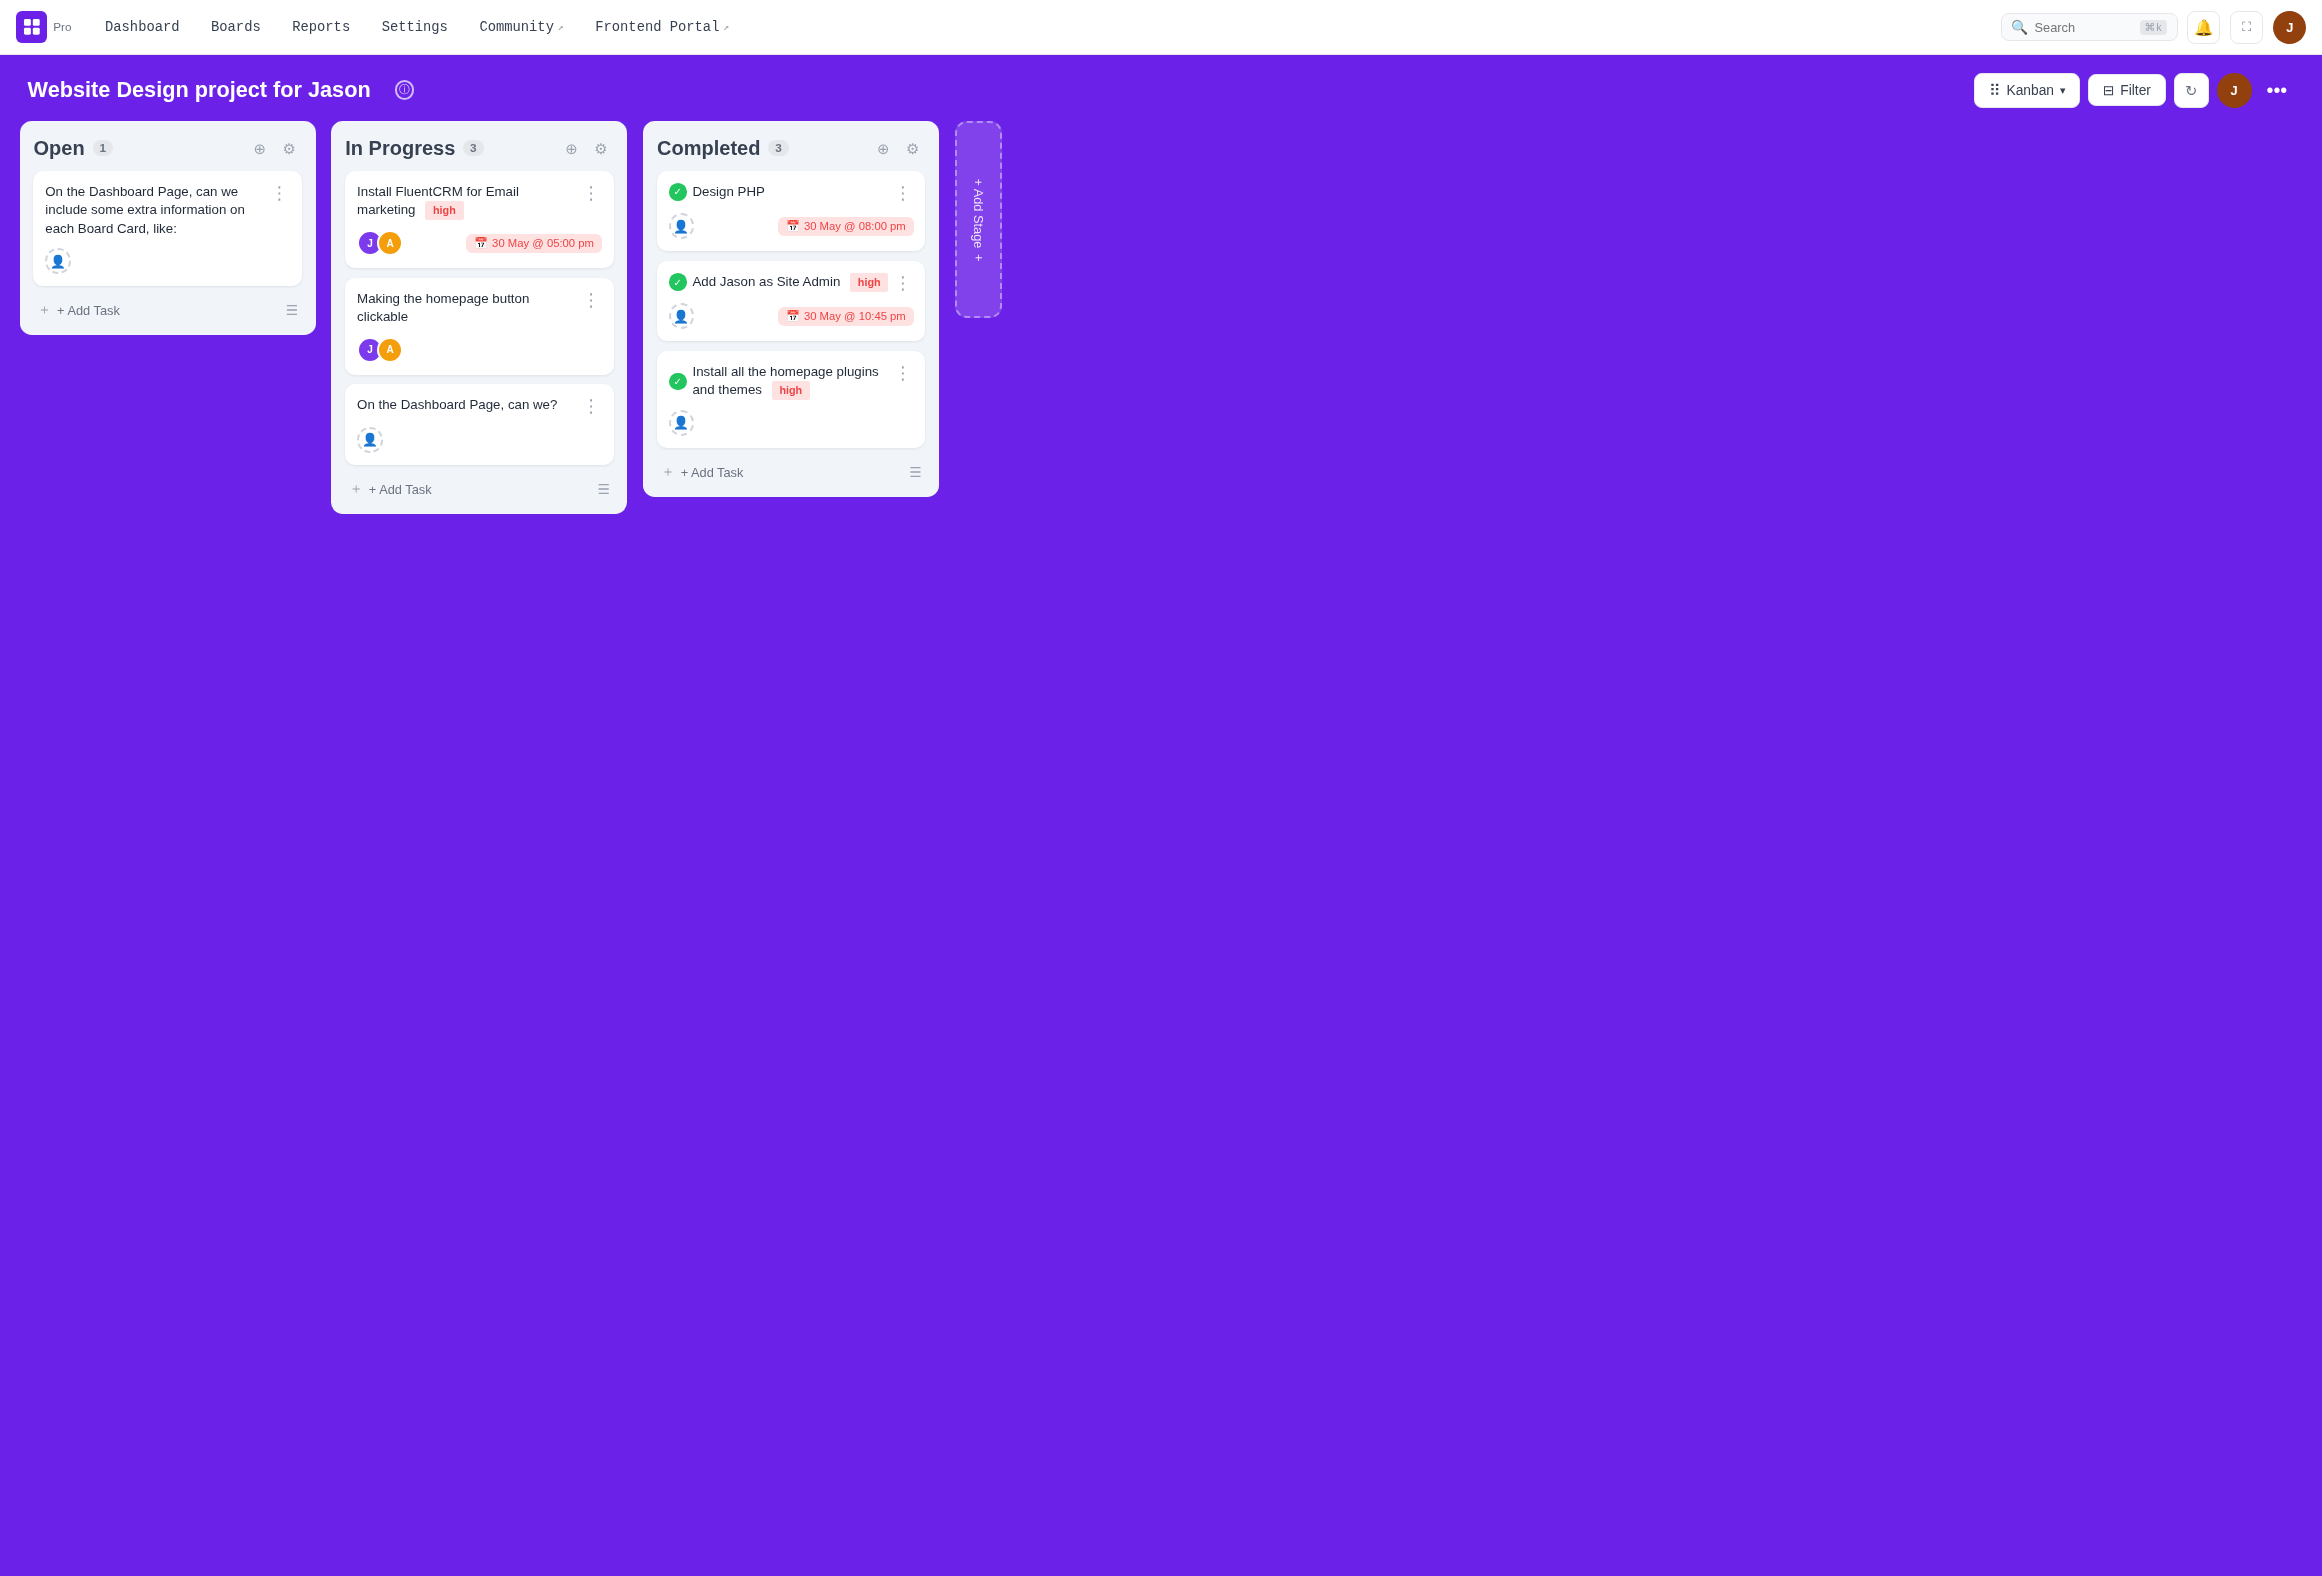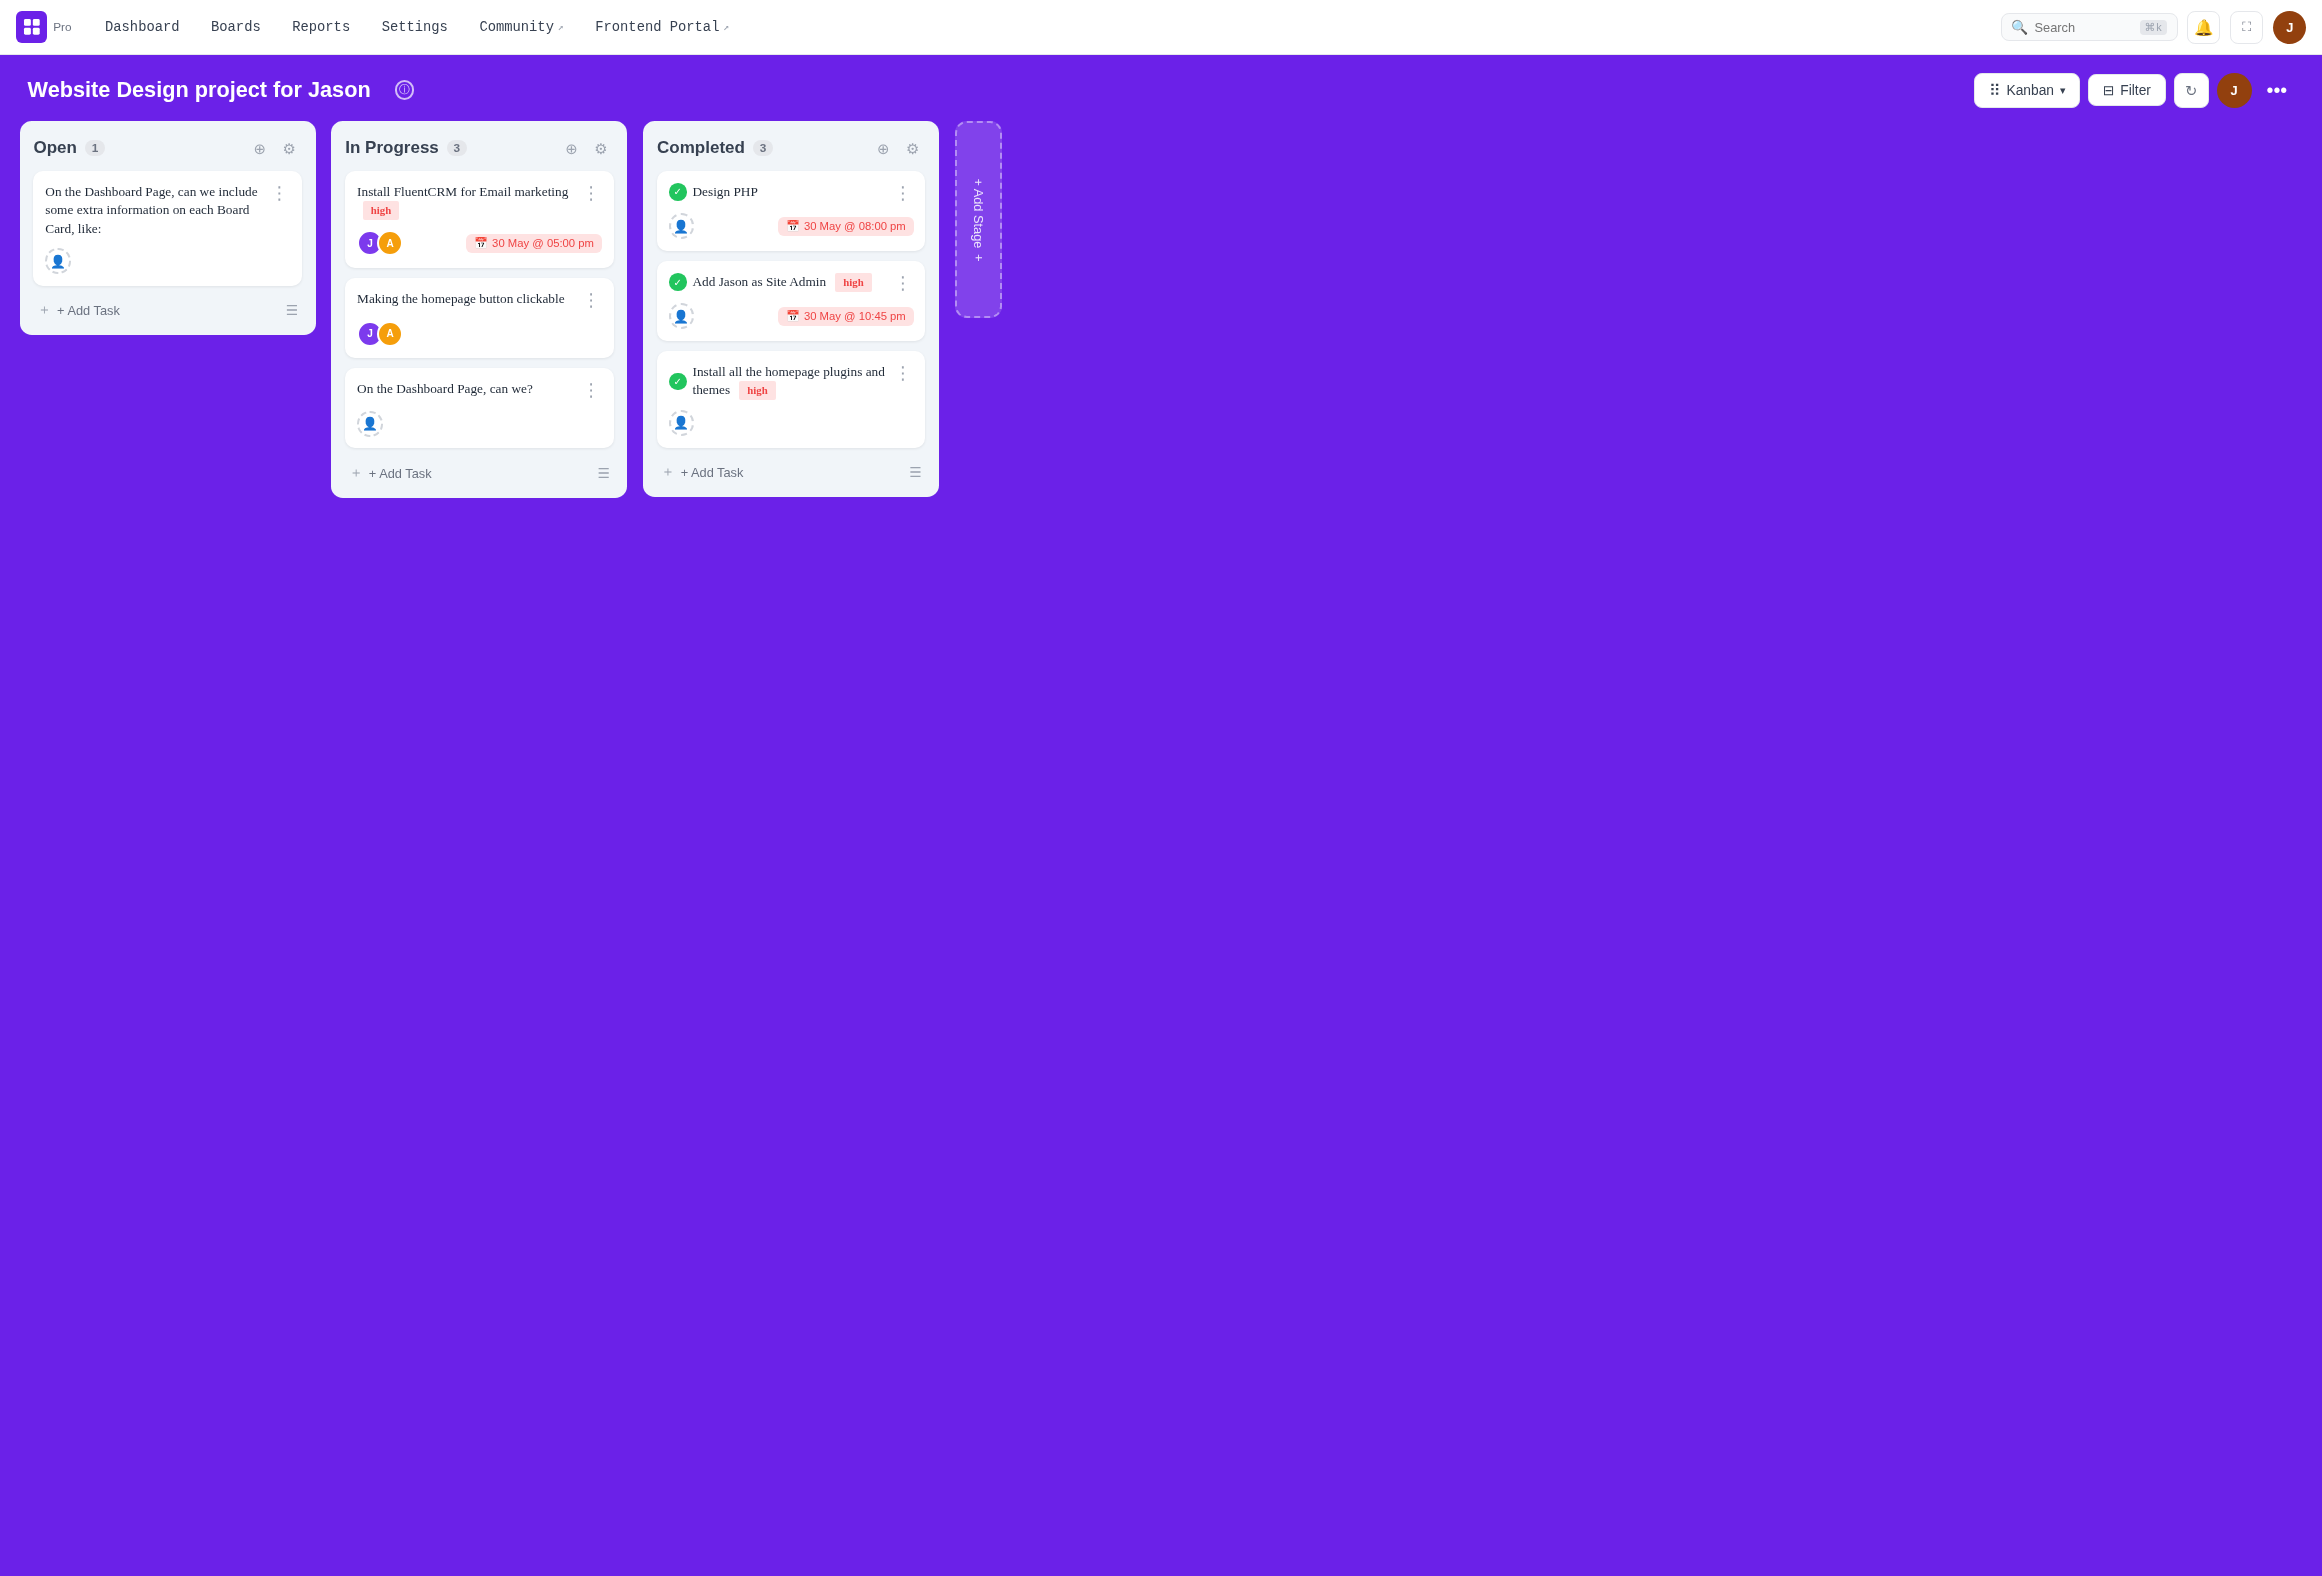--- a/index.html
+++ b/index.html
@@ -228,21 +228,21 @@
       display: flex;
       align-items: center;
       justify-content: space-between;
     }
     .col-title-wrap {
       display: flex;
       align-items: center;
       gap: 7.9px;
     }
     .col-title {
-      font-size: 17px;
+      font-size: 20px;
       font-weight: 600;
       color: #374151;
     }
     .col-count {
       background: #e5e7eb;
       color: #6b7280;
       font-size: 11.8px;
       font-weight: 600;
       padding: 1px 6.9px;
       border-radius: 11.8px;
@@ -274,21 +274,20 @@
       box-shadow: 0 1px 3px rgba(0,0,0,0.08);
       display: flex;
       flex-direction: column;
       gap: 9.9px;
       position: relative;
     }
     .card-header {
       display: flex;
       justify-content: center;
       align-items: flex-start;
-      font-family: Liberation Serif, serif;
     }
     .card-title {
       font-size: 13.3px;
       color: #1f2937;
       font-weight: 500;
       line-height: 1.4;
       flex: 1;
     }
     .card-menu {
       font-size: 17.7px;

